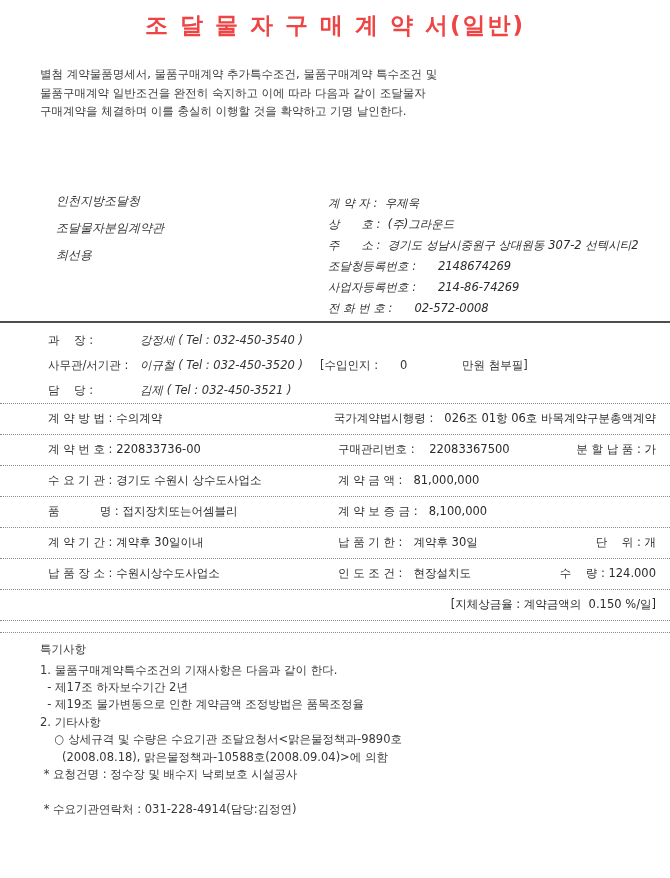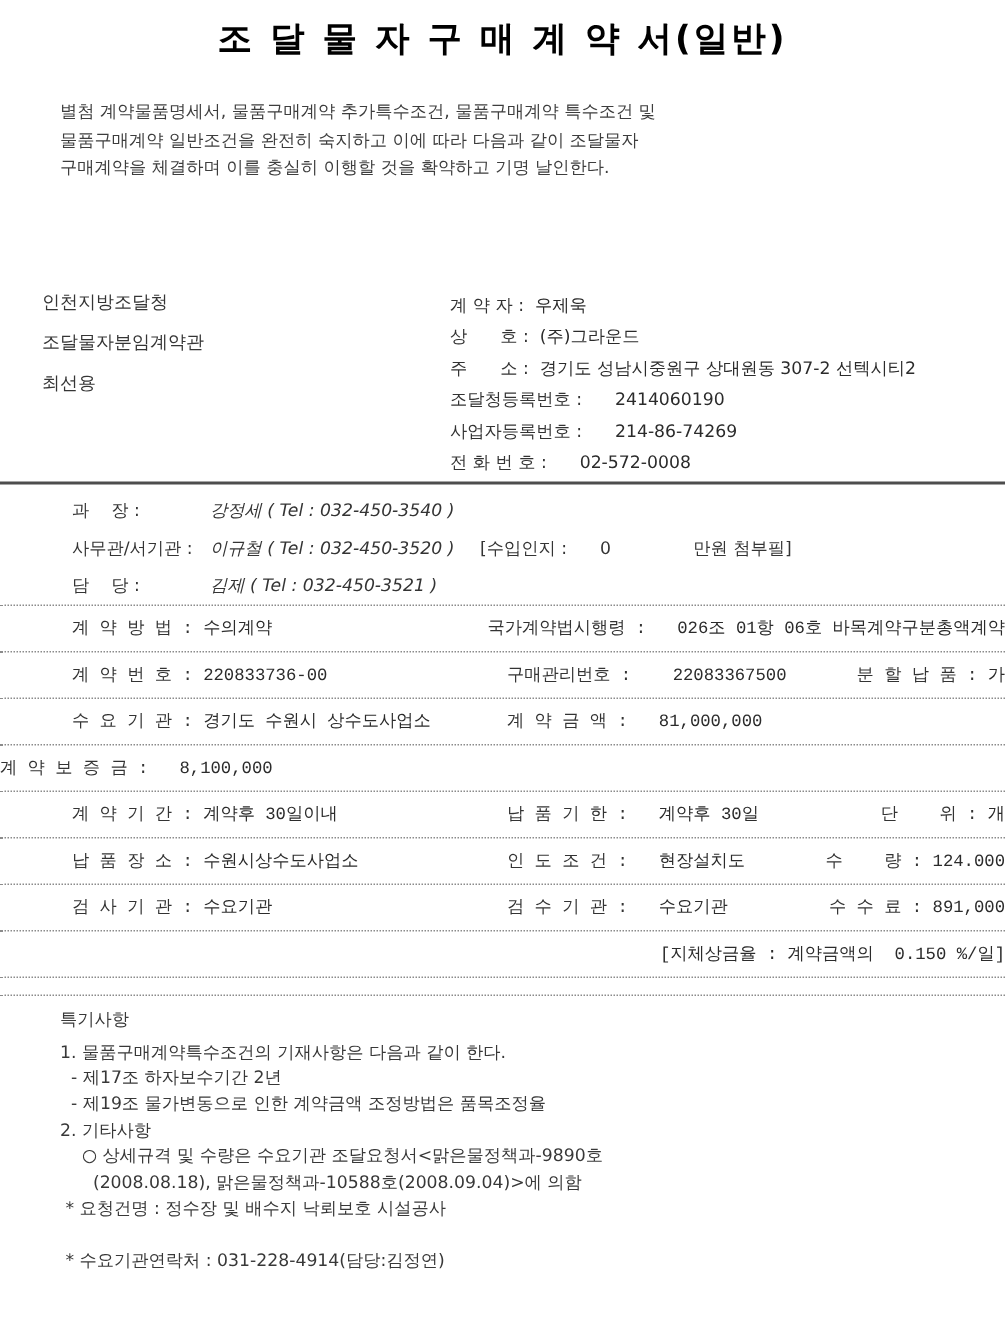--- a/index.html
+++ b/index.html
@@ -12,60 +12,61 @@
     color:#2e2e2e;
     font-family:"DejaVu Sans", sans-serif;
     overflow:hidden;
   }
   .doc-title {
     padding-top:10px;
     text-align:center;
     font-size:23px;
     font-weight:bold;
     letter-spacing:2px;
-    color:#000000;
+    color:#ef4444;
     white-space:pre;
   }
   .preamble {
     margin:24px 0 4px 40px;
     width:480px;
     font-size:11.5px;
     line-height:18.5px;
     color:#3d3d3d;
   }
   .preamble div { white-space:pre; }
   .parties {
     margin-top:72px;
     display:flex;
-    padding-left:28px;
+    padding-left:56px;
+    font-style:italic;
   }
   .agency-col { width:272px; font-size:12px; color:#353535; }
   .agency-col div { line-height:17px; margin-bottom:10px; white-space:pre; }
   .contractor-col { flex:1; font-size:11.5px; color:#333; }
   .kv-row { line-height:21px; white-space:pre; }
   .kv-row .lbl, .kv-row .val { white-space:pre; }
   .divider-solid {
     border-top:2px solid #4d4d4d;
     margin-top:2px;
   }
   .officials { padding:5px 0 0 48px; font-size:11.5px; color:#343434; }
   .official-row { height:25px; display:flex; align-items:center; }
   .official-row .o-lbl { width:92px; white-space:pre; }
   .official-row .o-val { width:180px; white-space:pre;font-style:italic; }
   .official-row .o-extra { white-space:pre; }
-  .contract-table { border-top:1px dotted #8b8b8b; font-size:11.5px; color:#333;font-family:Liberation Mono, monospace; }
+  .contract-table { border-top:1px dotted #8b8b8b; font-size:11.5px; color:#333; }
   .c-row {
     height:31px;
     display:flex;
     align-items:center;
     border-bottom:1px dotted #8b8b8b;
   }
   .c-cell1 { width:338px; padding-left:48px; white-space:pre; }
   .c-cell2 { white-space:pre; }
-  .c-cell3 { margin-left:auto; white-space:pre; }
+  .c-cell3 { margin-left:auto; padding-right:14px; white-space:pre; }
   .lbl { color:#333;text-align:right; }
   .val { color:#2b2b2b; }
   .extra-dotted { height:12px; border-bottom:1px dotted #8b8b8b; }
   .special-notes { padding:8px 0 0 40px; font-size:11.5px; color:#383838; }
   .sn-heading { line-height:16px; margin-bottom:5px;font-family:Liberation Serif, serif; }
   .sn-line { min-height:17.4px; line-height:17.4px; white-space:pre; }
 </style>
 </head>
 <body>
 
@@ -82,21 +83,21 @@
   <div class="parties">
     <div class="agency-col">
       <div>인천지방조달청</div>
       <div>조달물자분임계약관</div>
       <div>최선용</div>
     </div>
     <div class="contractor-col">
       <div class="kv-row"><span class="lbl">계 약 자 :  </span><span class="val">우제욱</span></div>
       <div class="kv-row"><span class="lbl">상      호 :  </span><span class="val">(주)그라운드</span></div>
       <div class="kv-row"><span class="lbl">주      소 :  </span><span class="val">경기도 성남시중원구 상대원동 307-2 선텍시티2</span></div>
-      <div class="kv-row"><span class="lbl">조달청등록번호 :      </span><span class="val">2414060190</span></div>
+      <div class="kv-row"><span class="lbl">조달청등록번호 :      </span><span class="val">2148674269</span></div>
       <div class="kv-row"><span class="lbl">사업자등록번호 :      </span><span class="val">214-86-74269</span></div>
       <div class="kv-row"><span class="lbl">전 화 번 호 :      </span><span class="val">02-572-0008</span></div>
     </div>
   </div>
 
   <div class="divider-solid"></div>
 
   <div class="officials">
     <div class="official-row">
       <span class="o-lbl">과    장 :</span>
@@ -125,37 +126,33 @@
       <span class="c-cell1"><span class="lbl">계 약 번 호 : </span><span class="val">220833736-00</span></span>
       <span class="c-cell2"><span class="lbl">구매관리번호 :    </span><span class="val">22083367500</span></span>
       <span class="c-cell3"><span class="lbl">분 할 납 품 : </span><span class="val">가</span></span>
     </div>
     <div class="c-row">
       <span class="c-cell1"><span class="lbl">수 요 기 관 : </span><span class="val">경기도 수원시 상수도사업소</span></span>
       <span class="c-cell2"><span class="lbl">계 약 금 액 :   </span><span class="val">81,000,000</span></span>
       <span class="c-cell3"><span class="lbl"></span><span class="val"></span></span>
     </div>
     <div class="c-row">
+      <span class="c-cell1"><span class="lbl">품           명 : </span><span class="val">접지장치또는어셈블리</span></span>
       <span class="c-cell2"><span class="lbl">계 약 보 증 금 :   </span><span class="val">8,100,000</span></span>
       <span class="c-cell3"><span class="lbl"></span><span class="val"></span></span>
     </div>
     <div class="c-row">
       <span class="c-cell1"><span class="lbl">계 약 기 간 : </span><span class="val">계약후 30일이내</span></span>
       <span class="c-cell2"><span class="lbl">납 품 기 한 :   </span><span class="val">계약후 30일</span></span>
       <span class="c-cell3"><span class="lbl">단    위 : </span><span class="val">개</span></span>
     </div>
     <div class="c-row">
       <span class="c-cell1"><span class="lbl">납 품 장 소 : </span><span class="val">수원시상수도사업소</span></span>
       <span class="c-cell2"><span class="lbl">인 도 조 건 :   </span><span class="val">현장설치도</span></span>
       <span class="c-cell3"><span class="lbl">수    량 : </span><span class="val">124.000</span></span>
-    </div>
-    <div class="c-row">
-      <span class="c-cell1"><span class="lbl">검 사 기 관 : </span><span class="val">수요기관</span></span>
-      <span class="c-cell2"><span class="lbl">검 수 기 관 :   </span><span class="val">수요기관</span></span>
-      <span class="c-cell3"><span class="lbl">수 수 료 : </span><span class="val">891,000</span></span>
     </div>
     <div class="c-row">
       <span class="c-cell2"><span class="lbl"></span><span class="val"></span></span>
       <span class="c-cell3"><span class="lbl"></span><span class="val">[지체상금율 : 계약금액의  0.150 %/일]</span></span>
     </div>
   </div>
 
   <div class="extra-dotted"></div>
 
   <div class="special-notes">

